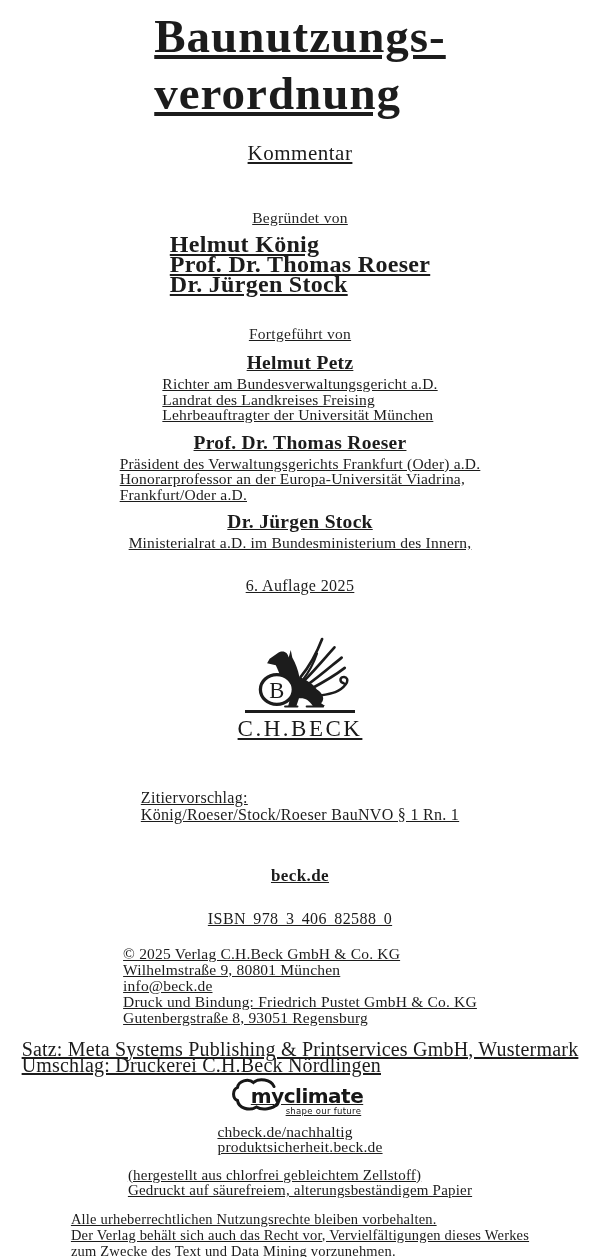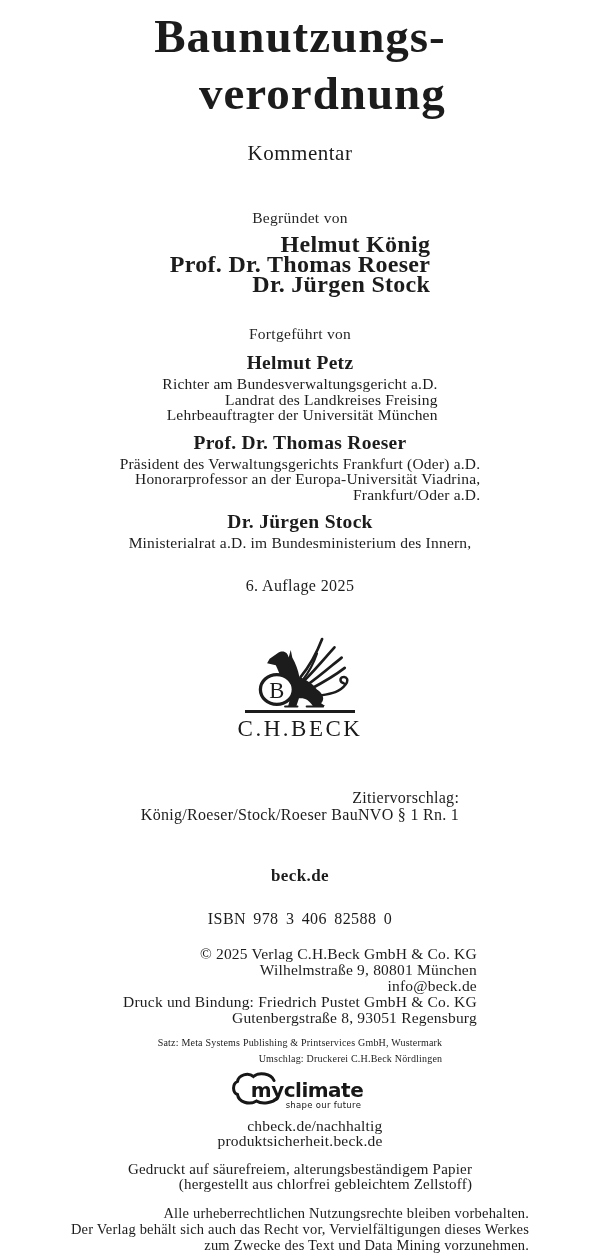--- a/index.html
+++ b/index.html
@@ -4,21 +4,21 @@
 <style>
   * { margin: 0; padding: 0; box-sizing: border-box; }
   html, body { background: #ffffff; }
   body {
     width: 600px; height: 1257px;
     margin: 0 auto;
     font-family: "Liberation Serif", "DejaVu Serif", serif;
     color: #1c1c1c;
     overflow: hidden;
   }
-  .page { width: 600px; height: 1064px; display: flex; flex-direction: column; align-items: center; text-align: right; }
+  .page { width: 600px; height: 1064px; display: flex; flex-direction: column; align-items: center; text-align: left; text-decoration: underline; }
   .line { white-space: nowrap; }
 
   .title { margin-top: 8px; font-size: 47px; font-weight: 700; line-height: 57px; letter-spacing: 1px; }
   .subtitle { margin-top: 19px; font-size: 21px; letter-spacing: 0.5px; }
 
   .small-label { font-size: 15.5px; letter-spacing: 0.3px; color: #262626; }
   .founded-label { margin-top: 43px; }
   .founded-names { margin-top: 7px; font-size: 24px; font-weight: 700; line-height: 20px; letter-spacing: 0.3px; }
 
   .continued-label { margin-top: 31px; }
@@ -30,21 +30,21 @@
 
   .beck-logo { margin-top: 41px; display: flex; flex-direction: column; align-items: center; }
   .beck-rule { width: 110px; height: 3px; background: #1c1c1c; margin-top: 2px; }
   .beck-name { margin-top: 3px; font-size: 23px; letter-spacing: 2.5px; color: #1a1a1a; }
 
   .citation { margin-top: 47px; font-size: 16px; line-height: 17px; letter-spacing: 0.3px; }
   .website { margin-top: 43px; font-size: 17px; font-weight: 700; letter-spacing: 0.4px; }
   .isbn { margin-top: 24px; font-size: 16px; word-spacing: 3px; letter-spacing: 0.4px; }
 
   .imprint { margin-top: 18px; font-size: 15.5px; line-height: 16px; letter-spacing: 0.2px; }
-  .production { margin-top: 9px; font-size: 10px; line-height: 16px; letter-spacing: 0.2px; }
+  .production { margin-top: 15px; font-size: 20px; line-height: 16px; letter-spacing: 0.2px; }
 
   .myclimate { margin-top: 11px; display: flex; flex-direction: column; align-items: center; }
   .mc-row { position: relative; padding-left: 14px; }
   .mc-cloud { position: absolute; left: -6px; top: -7px; }
   .mc-brand { font-family: "DejaVu Sans", "Liberation Sans", sans-serif; font-weight: 700; font-size: 20px; letter-spacing: -0.5px; color: #171717; }
   .mc-tagline { font-family: "DejaVu Sans", "Liberation Sans", sans-serif; font-size: 8.5px; letter-spacing: 0.3px; align-self: flex-end; margin-top: -2px; margin-right: 2px; color: #171717; }
 
   .links { margin-top: 8px; font-size: 15.5px; line-height: 15.5px; letter-spacing: 0.2px; }
   .paper-note { margin-top: 13px; font-size: 15px; line-height: 15.5px; letter-spacing: 0.2px; }
   .rights-note { margin-top: 12px; font-size: 14.5px; line-height: 16px; letter-spacing: 0.2px; }
@@ -157,22 +157,22 @@
     </div>
     <div class="mc-tagline">shape our future</div>
   </div>
 
   <div class="links">
     <div class="line">chbeck.de/nachhaltig</div>
     <div class="line">produktsicherheit.beck.de</div>
   </div>
 
   <div class="paper-note">
+    <div class="line">(hergestellt aus chlorfrei gebleichtem Zellstoff)</div>
     <div class="line">Gedruckt auf säurefreiem, alterungsbeständigem Papier</div>
-    <div class="line">(hergestellt aus chlorfrei gebleichtem Zellstoff)</div>
   </div>
 
   <div class="rights-note">
     <div class="line">Alle urheberrechtlichen Nutzungsrechte bleiben vorbehalten.</div>
     <div class="line">Der Verlag behält sich auch das Recht vor, Vervielfältigungen dieses Werkes</div>
     <div class="line">zum Zwecke des Text und Data Mining vorzunehmen.</div>
   </div>
 
 </div>
 

